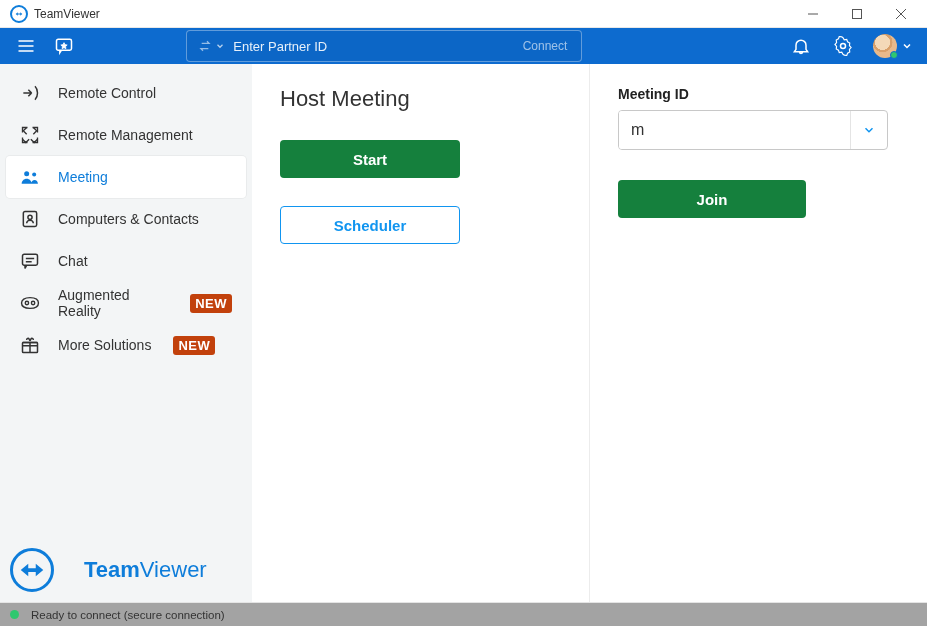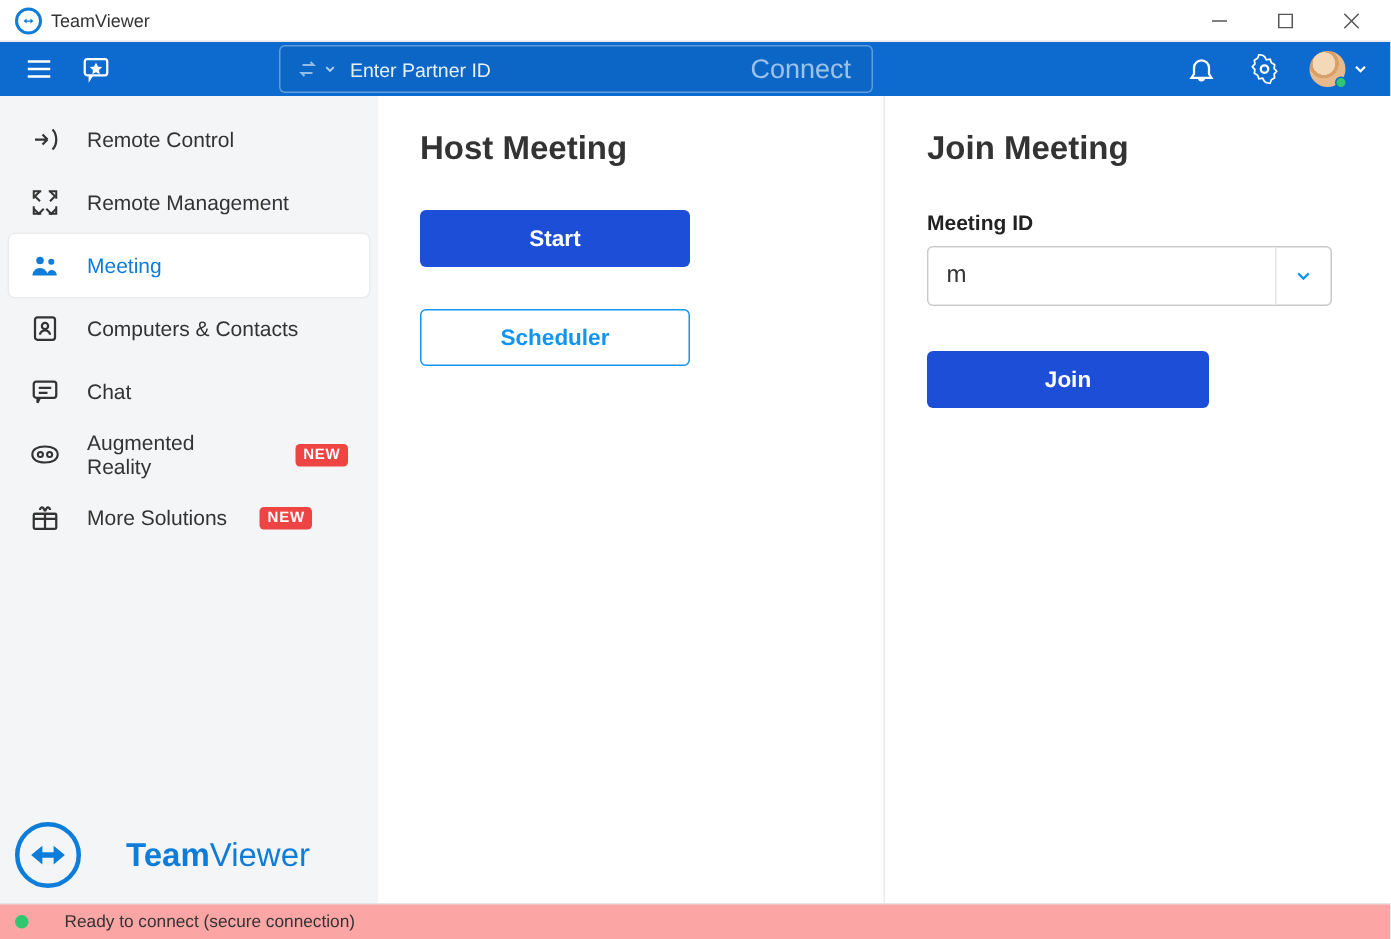--- a/index.html
+++ b/index.html
@@ -15,57 +15,57 @@
 .titlebar .win-btn svg { width: 10px; height: 10px; stroke: #555; fill: none; stroke-width: 1; }
 
 
 .header { height: 36px; background: #0d6bcf; display: flex; align-items: center; padding: 0 14px; gap: 14px; color: #fff; }
 .header .hamburger, .header .feedback-icon, .header .bell-icon, .header .gear-icon { width: 24px; height: 24px; display: flex; align-items: center; justify-content: center; }
 .header .partner-box { margin-left: auto; margin-right: auto; display: flex; align-items: center; border: 1px solid rgba(255,255,255,0.35); border-radius: 4px; height: 32px; width: 396px; position: relative; background: rgba(0,0,0,0.04); }
 .header .partner-box .swap-icon { width: 20px; padding-left: 10px; opacity: 0.7; }
 .header .partner-box .chev { padding: 0 8px; opacity: 0.7; font-size: 10px; }
 .header .partner-box input { flex: 1; background: transparent; border: none; color: #fff; font-size: 13px; outline: none; }
 .header .partner-box input::placeholder { color: rgba(255,255,255,0.9); }
-.header .partner-box .connect { padding: 0 14px; color: rgba(255,255,255,0.6); font-size: 18px; height: 100%; display: flex; align-items: center; border-left: 1px solid rgba(255,255,255,0.0); }
+.header .partner-box .connect { padding: 0 14px; color: rgba(255,255,255,0.6); font-size: 12px; height: 100%; display: flex; align-items: center; border-left: 1px solid rgba(255,255,255,0.0); }
 .header .right { margin-left: auto; display: flex; align-items: center; gap: 18px; }
 .header .avatar-wrap { display: flex; align-items: center; gap: 4px; position: relative; }
 .header .avatar { width: 24px; height: 24px; border-radius: 50%; background: radial-gradient(circle at 40% 35%, #f4d9b8 0 35%, #d9a06a 36% 46%, #e8b98b 47% 100%); position: relative; overflow: hidden; }
 .header .avatar-wrap .dot { position: absolute; width: 8px; height: 8px; background: #2fc76f; border-radius: 50%; bottom: -1px; left: 17px; border: 1px solid #0d6bcf; }
 
 
 .body { flex: 1; display: flex; min-height: 0; }
 
 
 .sidebar { width: 252px; background: #f3f5f6; display: flex; flex-direction: column; padding: 8px 6px; }
 .side-item { display: flex; align-items: center; gap: 18px; height: 42px; padding: 0 14px; border-radius: 4px; font-size: 14px; color: #333; cursor: pointer; }
 .side-item .icon { width: 20px; height: 20px; display: flex; align-items: center; justify-content: center; color: #333; }
 .side-item.active { background: #fff; color: #0e7dda; box-shadow: 0 0 0 1px rgba(0,0,0,0.04); }
 .side-item.active .icon { color: #0e7dda; }
-.badge { background: #ef4444; color: #fff; font-size: 10px; font-weight: 700; padding: 2px 5px; border-radius: 3px; letter-spacing: 0.5px; margin-left: 4px; }
+.badge { background: #c2410c; color: #fff; font-size: 13px; font-weight: 700; padding: 2px 5px; border-radius: 3px; letter-spacing: 0.5px; margin-left: 4px; }
 .sidebar .logo-block { margin-top: auto; padding: 10px 4px 2px; display: flex; align-items: center; gap: 10px; }
 .sidebar .logo-circle { width: 44px; height: 44px; border: 3px solid #0e7dda; border-radius: 50%; display: flex; align-items: center; justify-content: center; }
 .sidebar .logo-text { font-size: 22px; color: #0e7dda; }
 .sidebar .logo-text b { font-weight: 700; margin-left: 20px; }
 
 
 .main { flex: 1; display: flex; background: #fff; }
 .col { flex: 1; padding: 22px 28px; }
 .col + .col { border-left: 1px solid #ececec; }
-.col h2 { font-size: 22px; font-weight: 700; color: #333; margin-bottom: 28px; }
+.col h2 { font-size: 22px; font-weight: 400; color: #333; margin-bottom: 28px; }
 .btn { width: 180px; height: 38px; border-radius: 4px; font-size: 15px; font-weight: 600; display: flex; align-items: center; justify-content: center; cursor: pointer; }
-.btn-primary { background: #1d4ed8; color: #fff; border: none; }
+.btn-primary { background: #15803d; color: #fff; border: none; }
 .btn-outline { background: #fff; color: #1195f0; border: 1px solid #1195f0; }
 .btn + .btn { margin-top: 28px; }
 .field-label { font-size: 14px; font-weight: 700; color: #222; margin-bottom: 8px; }
 .combo { display: flex; width: 270px; border: 1px solid #c8c8c8; border-radius: 4px; height: 40px; overflow: hidden; margin-bottom: 30px; }
 .combo input { flex: 1; border: none; padding: 0 12px; font-size: 16px; outline: none; color: #333; }
 .combo .drop { width: 40px; border-left: 1px solid #e4e4e4; display: flex; align-items: center; justify-content: center; color: #1195f0; }
 
 
-.statusbar { height: 24px; background: #fca5a5; border-top: 1px solid #e4e4e4; display: flex; align-items: center; padding: 0 10px; gap: 24px; font-size: 11.5px; color: #333; }
+.statusbar { height: 24px; background: #a3a3a3; border-top: 1px solid #e4e4e4; display: flex; align-items: center; padding: 0 10px; gap: 12px; font-size: 11.5px; color: #333; }
 .statusbar .sdot { width: 9px; height: 9px; background: #2fc76f; border-radius: 50%; }
 
 svg { display: block; }
 </style>
 </head>
 <body>
 
 <div class="titlebar">
   <span class="app-icon">
     <svg viewBox="0 0 24 24">
@@ -232,21 +232,20 @@
     </div>
   </div>
 
   <div class="main">
     <div class="col">
       <h2>Host Meeting</h2>
       <div class="btn btn-primary">Start</div>
       <div class="btn btn-outline">Scheduler</div>
     </div>
     <div class="col">
-      <h2>Join Meeting</h2>
       <div class="field-label">Meeting ID</div>
       <div class="combo">
         <input type="text" value="m" style="">
         <div class="drop">
           <svg width="14" height="14" viewBox="0 0 24 24" fill="none" stroke="currentColor" stroke-width="2.5">
               <path d="M6 9l6 6 6-6"></path>
             </svg>
         </div>
       </div>
       <div class="btn btn-primary" style="width:188px">Join</div>

